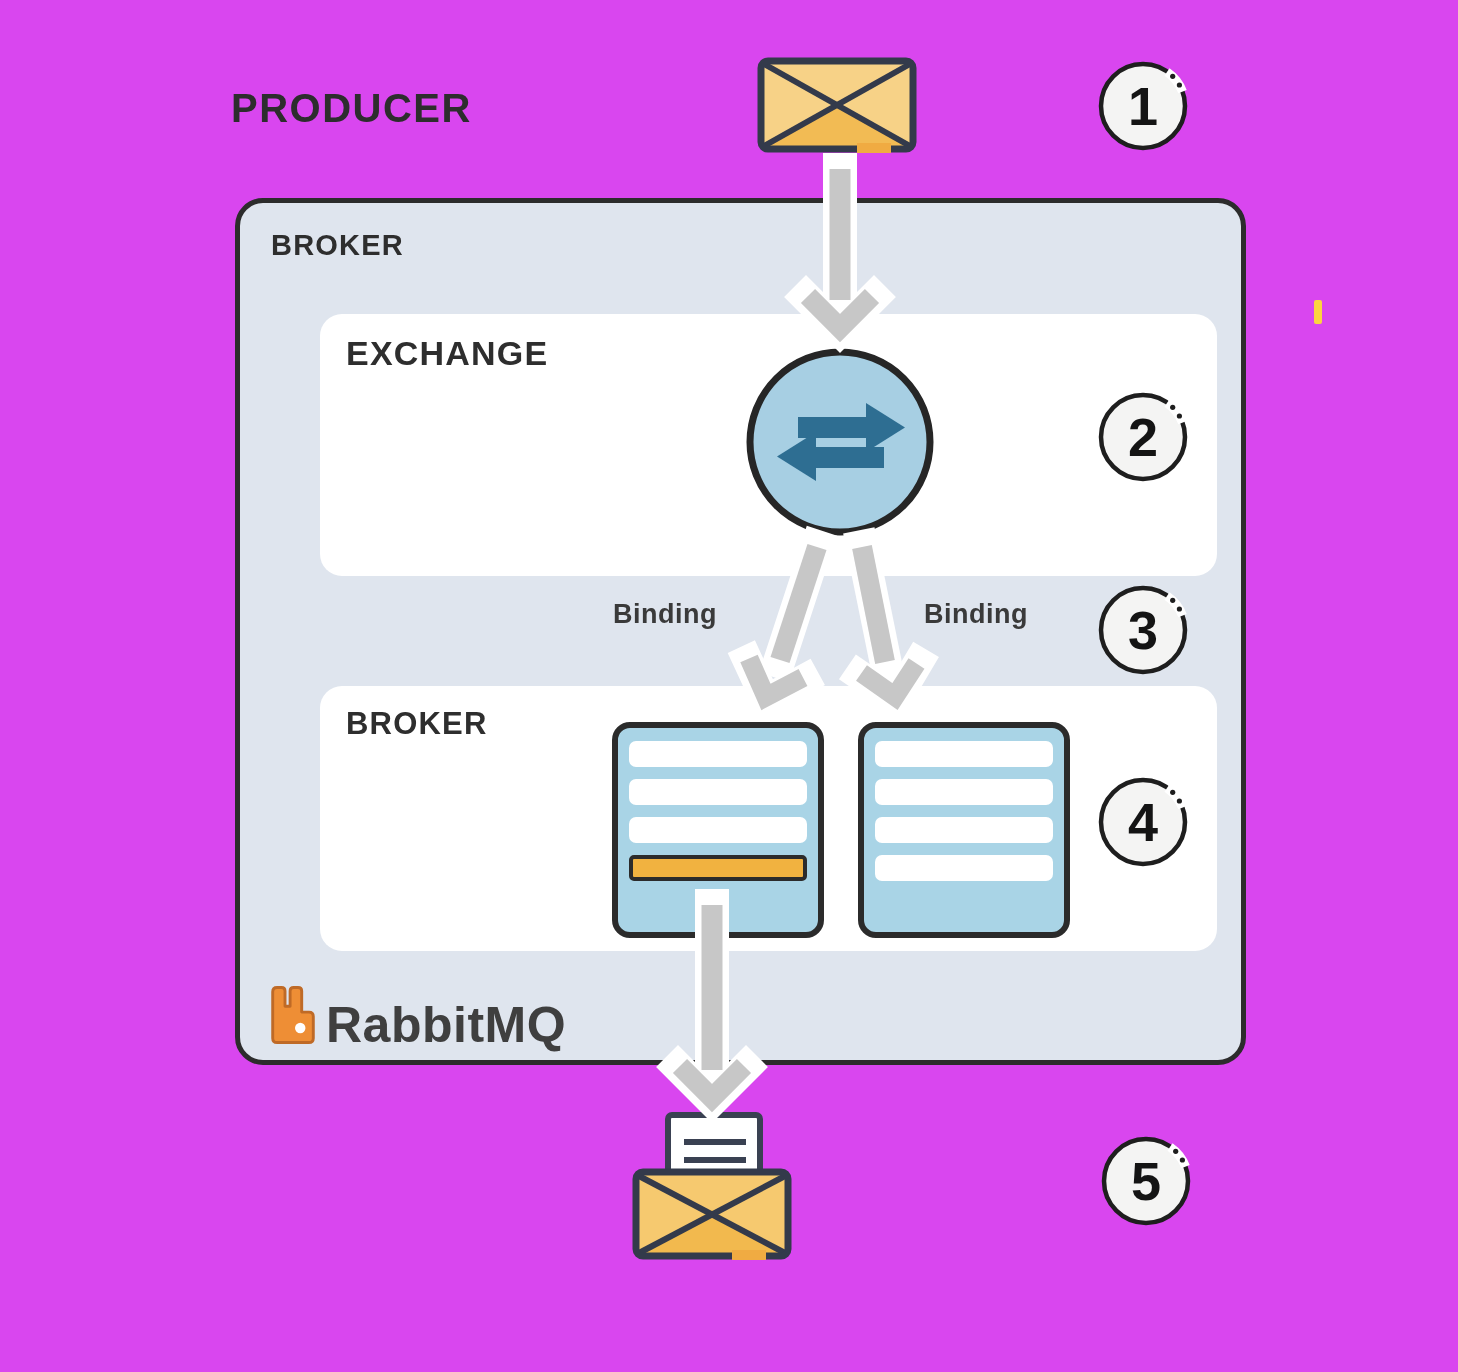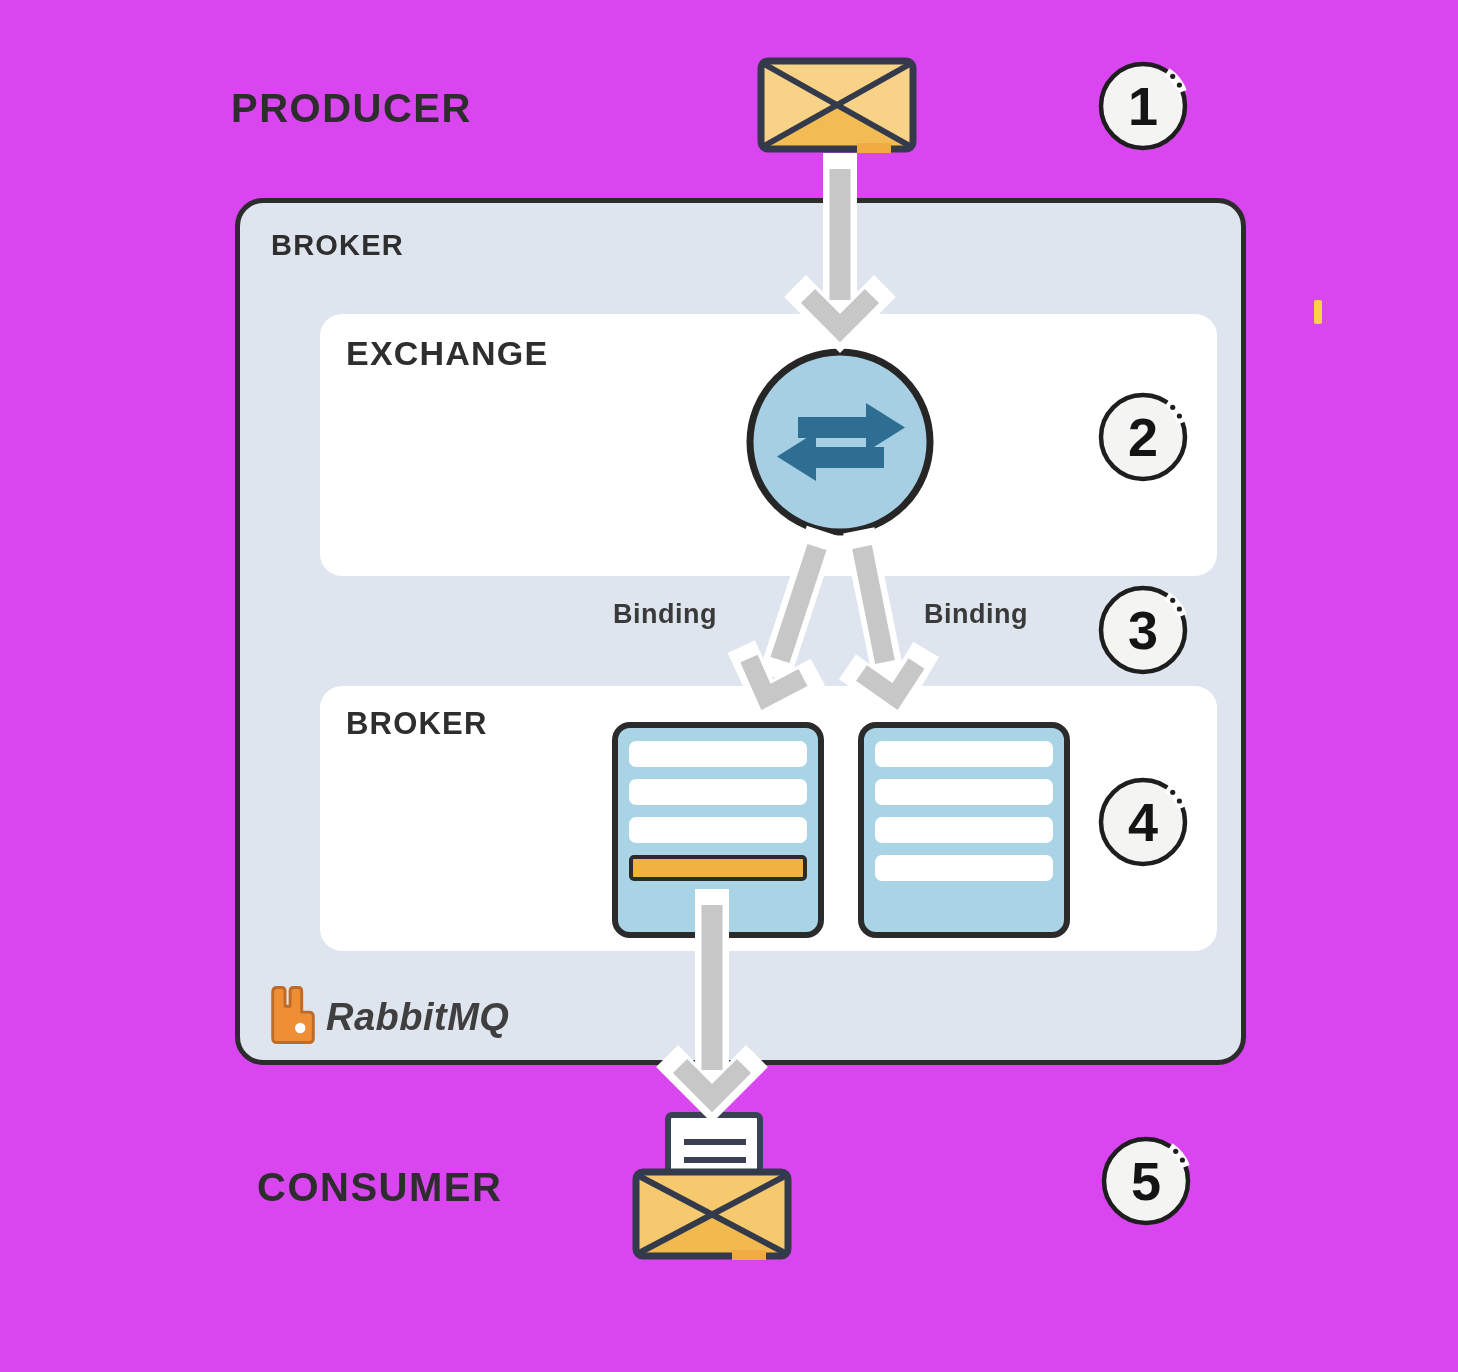--- a/index.html
+++ b/index.html
@@ -33,21 +33,21 @@
   }
   .queue-icon .bar{
     height:26px;border-radius:7px;background:#ffffff;margin-bottom:12px;
   }
   .queue-icon .bar:last-child{margin-bottom:0;}
   .queue-icon .bar.orange{
     background:#f1b240;border:4px solid #2b2b2b;border-radius:5px;height:26px;box-sizing:border-box;
   }
   .badge{width:100px;height:100px;z-index:8;}
   .brand-text{
-    font-weight:800;color:#3f3f3f;font-size:38px;letter-spacing:0.5px;z-index:7;font-style:italic;
+    font-weight:800;color:#3f3f3f;font-size:50px;letter-spacing:0.5px;z-index:7;
   }
   .cursor-mark{
     left:1314px;top:300px;width:8px;height:24px;background:#fcd440;border-radius:2px;z-index:9;
   }
   svg.icon{z-index:5;display:block;}
   #arrows{position:absolute;left:0;top:0;z-index:6;pointer-events:none;}
 </style>
 </head>
 <body>
 
@@ -99,21 +99,20 @@
     <div class="bar"></div>
     <div class="bar"></div>
   </div>
 
   <svg class="abs icon" style="left:268px;top:986px;" width="50" height="58" viewBox="0 0 34 40">
     <path d="M6 1 h3 q2.5 0 2.5 2.5 V14 h3.5 V3.5 Q15 1 17.5 1 h3 Q23 1 23 3.5 V18 h5 q3 0 3 3 v15 q0 3 -3 3 H6 q-3 0 -3 -3 V4 q0 -3 3 -3 Z" fill="#ee8e35" stroke="#bf6a26" stroke-width="2" stroke-linejoin="round"></path>
     <circle cx="22" cy="29" r="3.6" fill="#ffffff"></circle>
   </svg>
   <div class="abs brand-text" style="left:326px;top:996px;">RabbitMQ</div>
 
-  <div class="abs big-label" style="left:257px;top:1165px;">CONSUMER</div>
 
   <svg class="abs icon" style="left:628px;top:1110px;" width="168" height="152" viewBox="0 0 168 152">
     <g>
       <rect x="40" y="5" width="92" height="100" rx="4" fill="#ffffff" stroke="#3a4152" stroke-width="6"></rect>
       <line x1="56" y1="32" x2="118" y2="32" stroke="#3a4152" stroke-width="6"></line>
       <line x1="56" y1="50" x2="118" y2="50" stroke="#3a4152" stroke-width="6"></line>
       <line x1="56" y1="68" x2="118" y2="68" stroke="#3a4152" stroke-width="6"></line>
     </g>
     <g>
       <rect x="8" y="62" width="152" height="84" rx="7" fill="#f6c96f"></rect>

